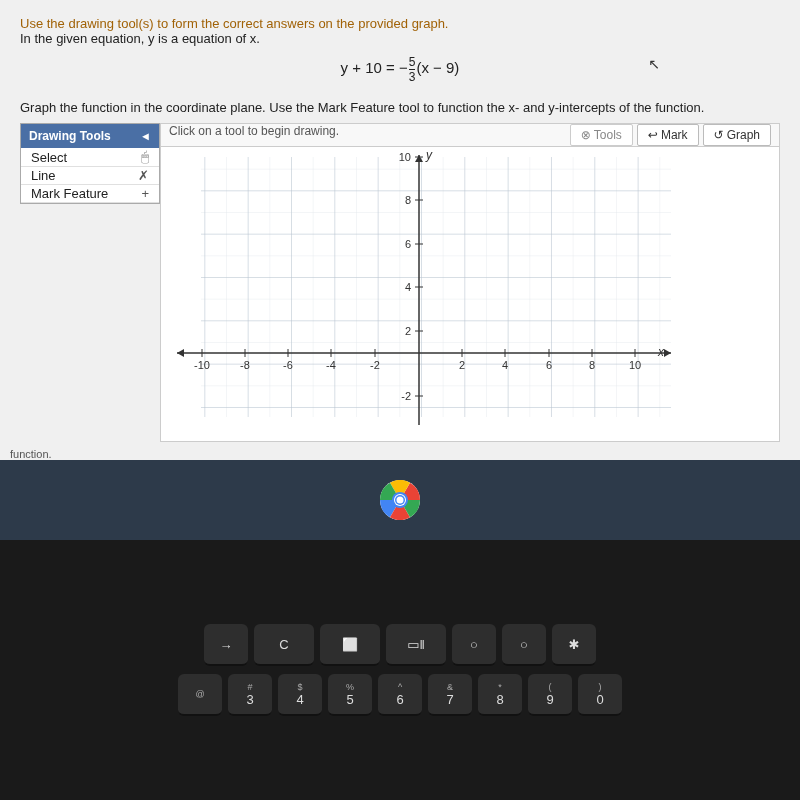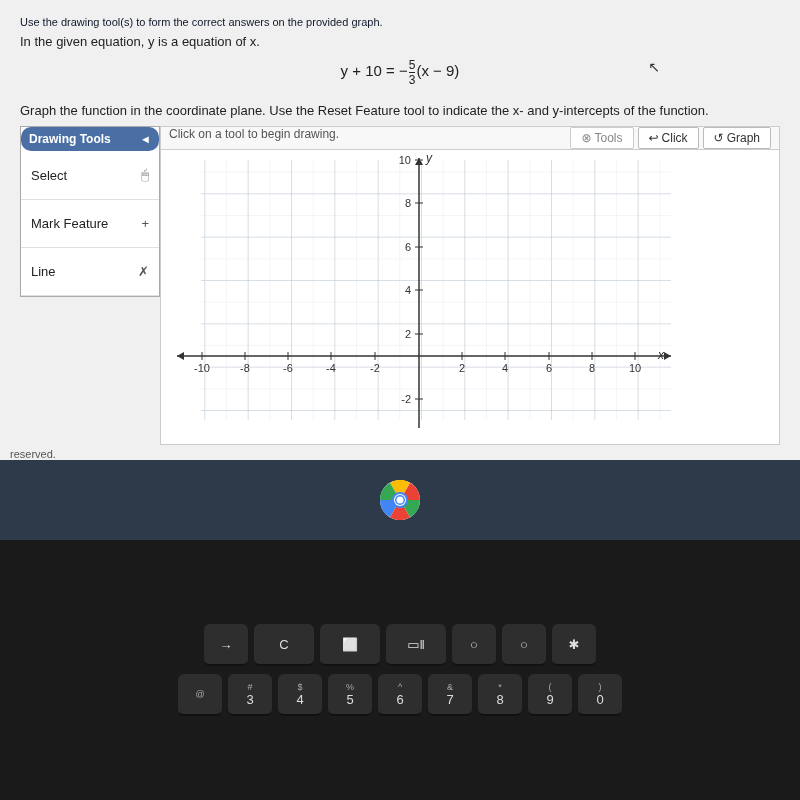--- a/index.html
+++ b/index.html
@@ -14,23 +14,22 @@
     
     .main-content {
       width: 800px;
       height: 460px;
       background: #f0f0f0;
       padding: 16px 20px 10px 20px;
       position: relative;
     }
 
     .instructions {
-      font-size: 11px;
-      color: #0f172a;
-      margin-bottom: 6px;
+      font-size: 13px;
+      color: #a16207;
     }
 
     .sub-instruction {
       font-size: 13px;
       color: #222;
       margin-bottom: 10px;
     }
 
     .equation-area {
       text-align: center;
@@ -72,33 +71,32 @@
 
     .drawing-tools-header {
       background: #4a6fa5;
       color: #fff;
       font-size: 12px;
       font-weight: bold;
       padding: 5px 8px;
       display: flex;
       align-items: center;
       justify-content: space-between;
-      border-radius: 10px;
     }
 
     .drawing-tools-header .arrow-icon {
       font-size: 11px;
       cursor: pointer;
     }
 
     .tool-item {
       display: flex;
       align-items: center;
       justify-content: space-between;
-      padding: 16px 10px;
+      padding: 1px 10px;
       font-size: 13px;
       border-bottom: 1px solid #e0e0e0;
       cursor: pointer;
       background: #fff;
       color: #222;
     }
 
     .tool-item .tool-icon {
       font-size: 13px;
       color: #555;
@@ -269,54 +267,54 @@
   <div class="equation-area">
     <span>
       y + 10 = −<span class="fraction">
           <span class="num">5</span>
           <span class="den">3</span>
         </span>(x − 9)
     </span>
     <span class="cursor-icon">↖</span>
   </div>
 
-  <p class="graph-instruction">Graph the function in the coordinate plane. Use the Reset Feature tool to indicate the x- and y-intercepts of the function.</p>
+  <p class="graph-instruction">Graph the function in the coordinate plane. Use the Mark Feature tool to function the x- and y-intercepts of the function.</p>
 
   <div class="tools-graph-row">
 
     <div class="drawing-tools-panel">
       <div class="drawing-tools-header">
         <span>Drawing Tools</span>
         <span class="arrow-icon">◄</span>
       </div>
       <div class="tool-item">
         <span>Select</span>
         <span class="tool-icon">🖱</span>
       </div>
       <div class="tool-item">
+        <span>Line</span>
+        <span class="tool-icon">✗</span>
+      </div>
+      <div class="tool-item">
         <span>Mark Feature</span>
         <span class="tool-icon">+</span>
-      </div>
-      <div class="tool-item">
-        <span>Line</span>
-        <span class="tool-icon">✗</span>
       </div>
     </div>
 
     <div class="graph-area">
 
       <div class="graph-toolbar">
         <span class="toolbar-hint">Click on a tool to begin drawing.</span>
         <button class="toolbar-btn delete-btn">
           <span>⊗</span>
           <span>Tools</span>
         </button>
         <button class="toolbar-btn undo-btn">
           <span>↩</span>
-          <span>Click</span>
+          <span>Mark</span>
         </button>
         <button class="toolbar-btn reset-btn">
           <span>↺</span>
           <span>Graph</span>
         </button>
       </div>
 
       <div class="graph-svg-container">
         <svg width="520" height="290" viewBox="0 0 520 290">
 
@@ -398,21 +396,21 @@
 
             <text x="265" y="12" text-anchor="start" font-size="12" font-style="italic" fill="#333">y</text>
           </g>
         </svg>
       </div>
 
     </div>
   </div>
 
   <div class="reserved-text">
-    <span>reserved.</span>
+    <span>function.</span>
   </div>
 
 </div>
 
 <div class="taskbar-area">
 
   <div class="chrome-icon">
     <svg width="40" height="40" viewBox="0 0 40 40">
       <circle cx="20" cy="20" r="20" fill="#fff"></circle>
 

